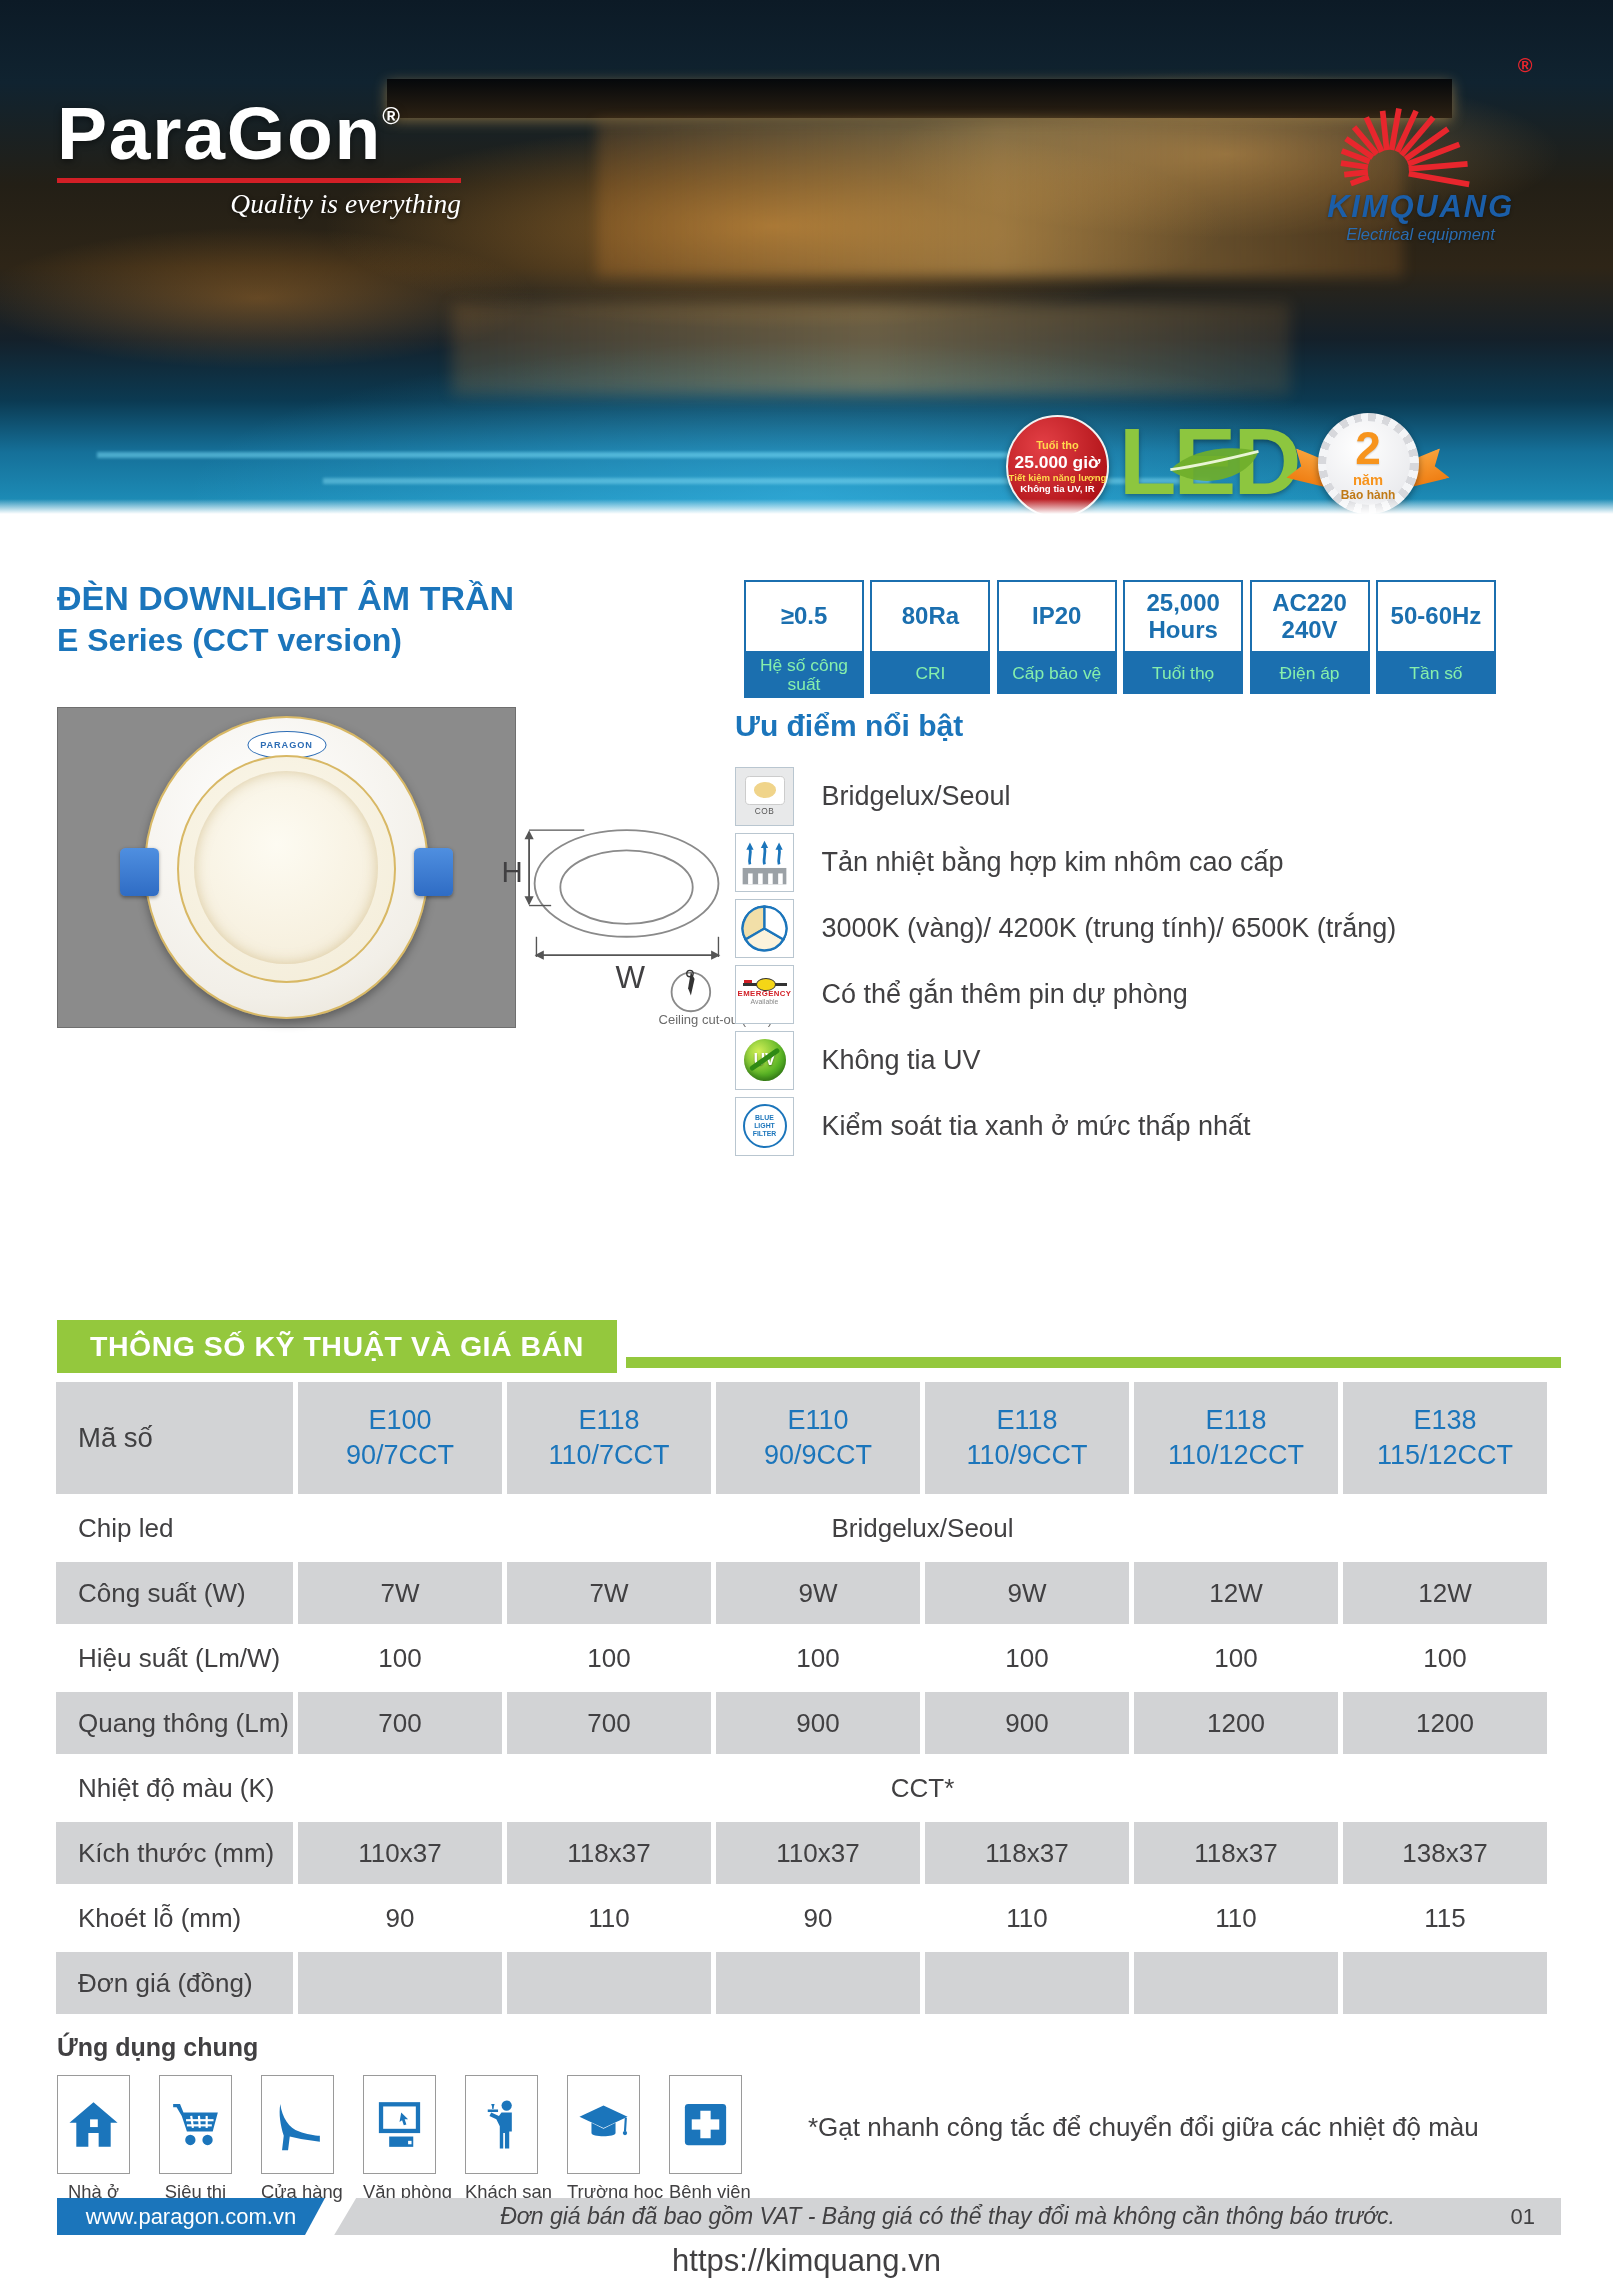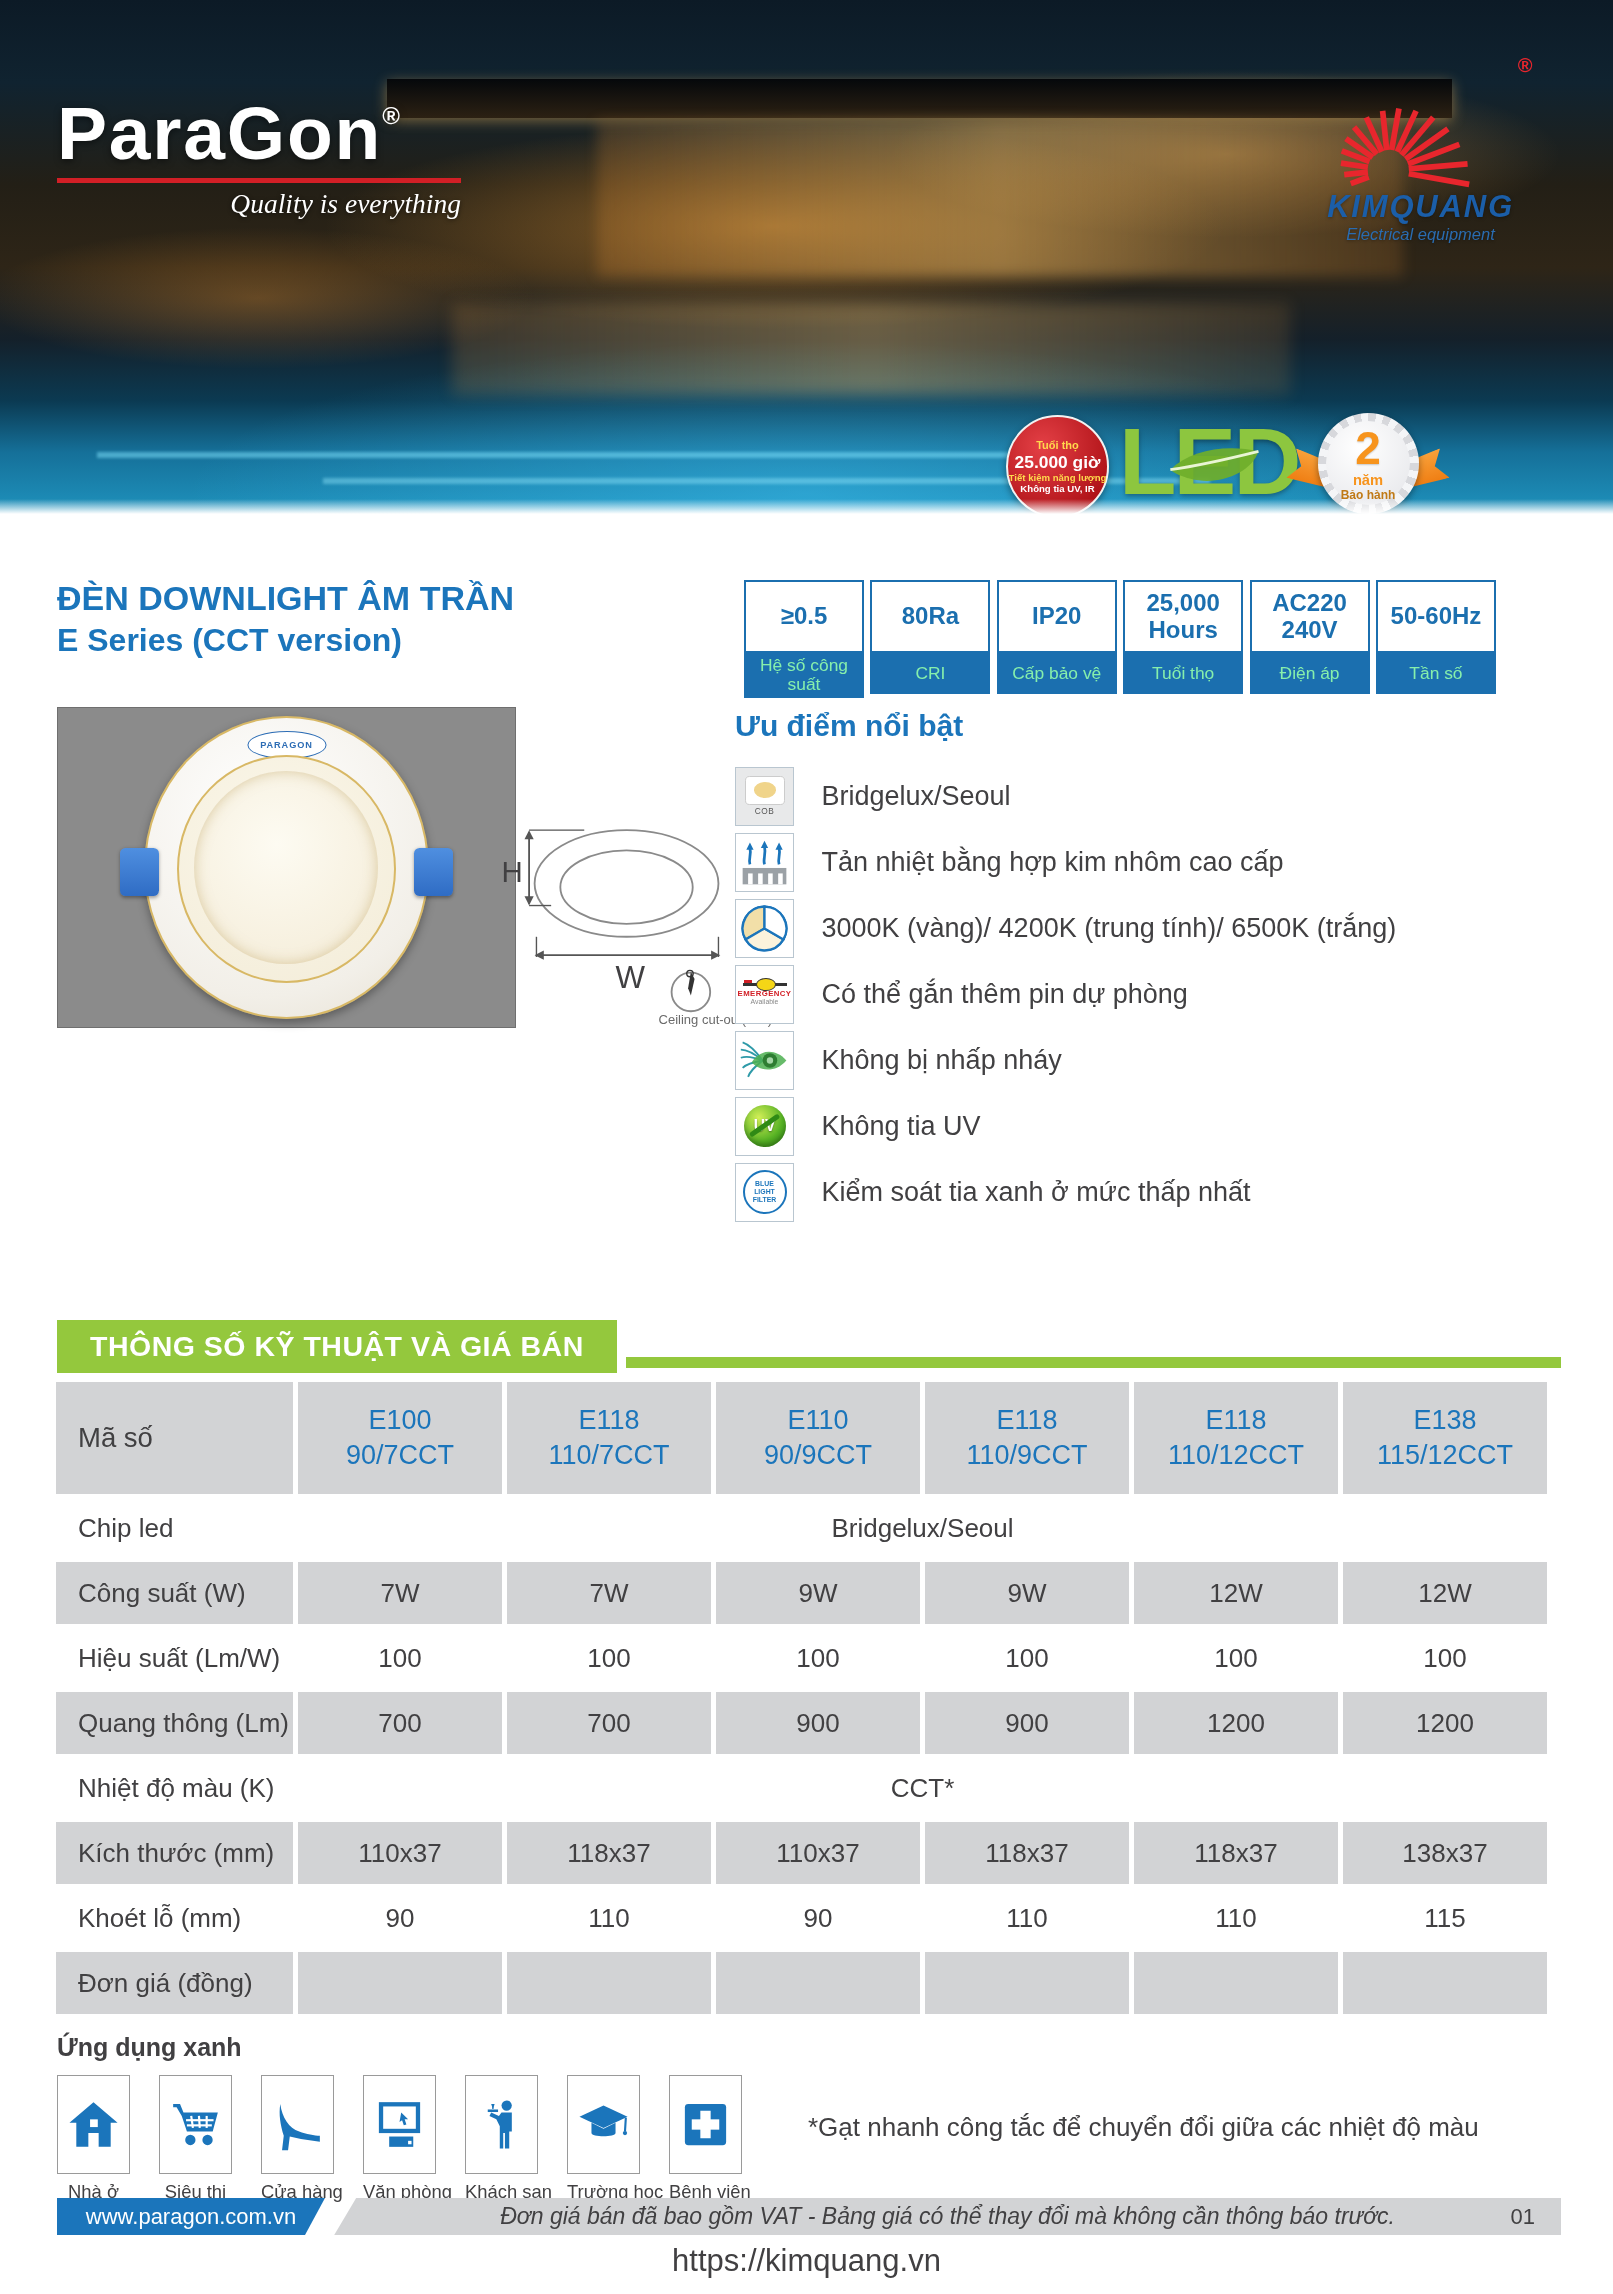--- a/index.html
+++ b/index.html
@@ -359,37 +359,20 @@
         <div class="emg-line">
             <div class="emg-tick"></div>
             <div class="emg-bulb"></div>
           </div>
         <div class="emg-title">EMERGENCY</div>
         <div class="emg-sub">Available</div>
       </div>
       <div class="feat-text">Có thể gắn thêm pin dự phòng</div>
     </div>
 
-    <div class="feat-row">
-      <div class="feat-icon">
-        <svg width="51" height="51" viewBox="0 0 56 56">
-          <g stroke="#2e9aa8" stroke-width="2" fill="none">
-            <path d="M26 28 C16 14 10 10 4 8"></path>
-              <path d="M26 28 C14 18 8 16 2 16"></path>
-            <path d="M26 28 C13 23 7 23 2 25"></path>
-              <path d="M26 28 C14 30 8 32 4 36"></path>
-            <path d="M26 28 C16 36 12 40 10 46"></path>
-          </g>
-          <path d="M14 30 C22 16 40 14 52 28 C40 42 22 40 14 30 Z" fill="#4caf50" opacity="0.85"></path>
-          <circle cx="34" cy="28" r="8" fill="#2e7d32"></circle>
-          <circle cx="34" cy="28" r="3.5" fill="#a5d6a7"></circle>
-        </svg>
-      </div>
-      <div class="feat-text">Không bị nhấp nháy</div>
-    </div>
 
 
     <div class="feat-row">
       <div class="feat-icon">
         <div class="uv-circle">
           <div class="uv-text">UV</div>
           <div class="uv-slash"></div>
         </div>
       </div>
       <div class="feat-text">Không tia UV</div>
@@ -497,21 +480,21 @@
       <td class="rval cell-g"></td>
       <td class="rval cell-g"></td>
       <td class="rval cell-g"></td>
       <td class="rval cell-g"></td>
       <td class="rval cell-g"></td>
     </tr>
   </tbody>
     </table>
 
   <div class="apps">
-    <div class="ah">Ứng dụng xanh</div>
+    <div class="ah">Ứng dụng chung</div>
     <div class="apps-row">
       <div class="app-item">
         <div class="app-box">
           <svg width="55" height="55" viewBox="0 0 64 64">
               <path d="M32 6 L60 30 L52 30 L52 58 L38 58 L38 42 L26 42 L26 58 L12 58 L12 30 L4 30 Z" fill="#1b75bb"></path>
               <rect x="28" y="26" width="9" height="9" fill="#fff"></rect>
             </svg>
         </div>
         <div class="app-label">Nhà ở</div>
       </div>

